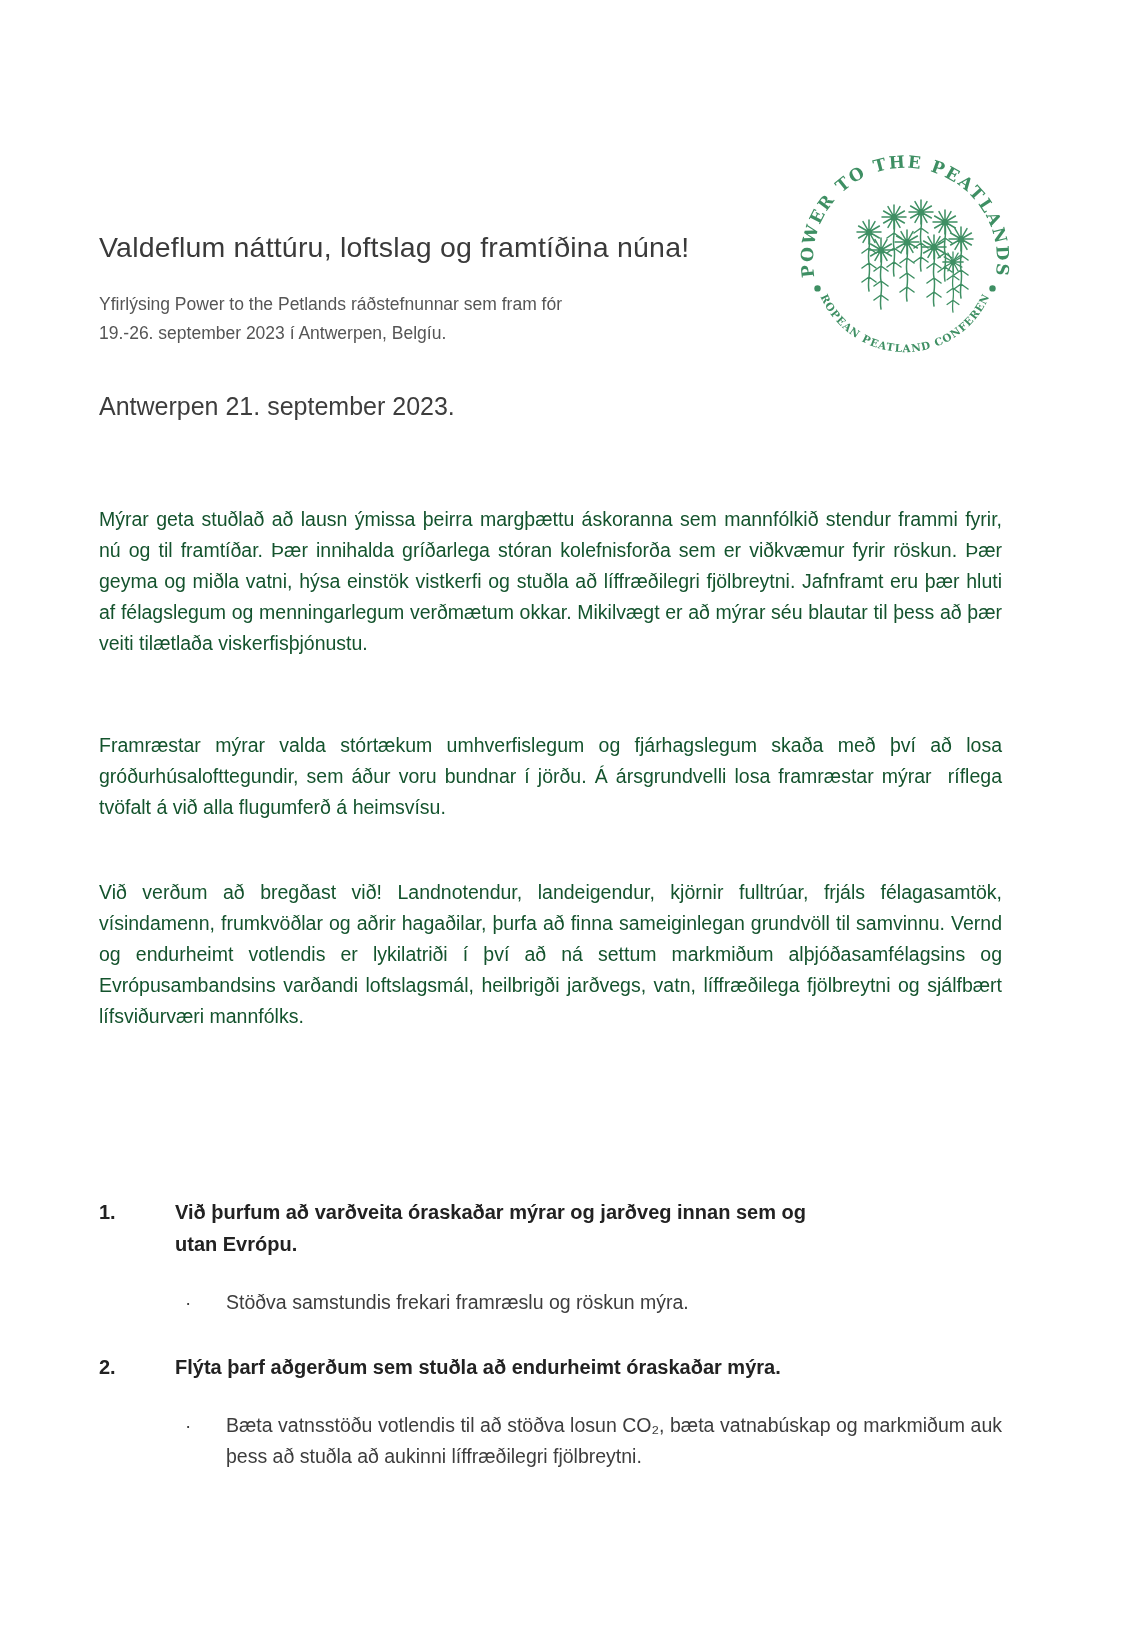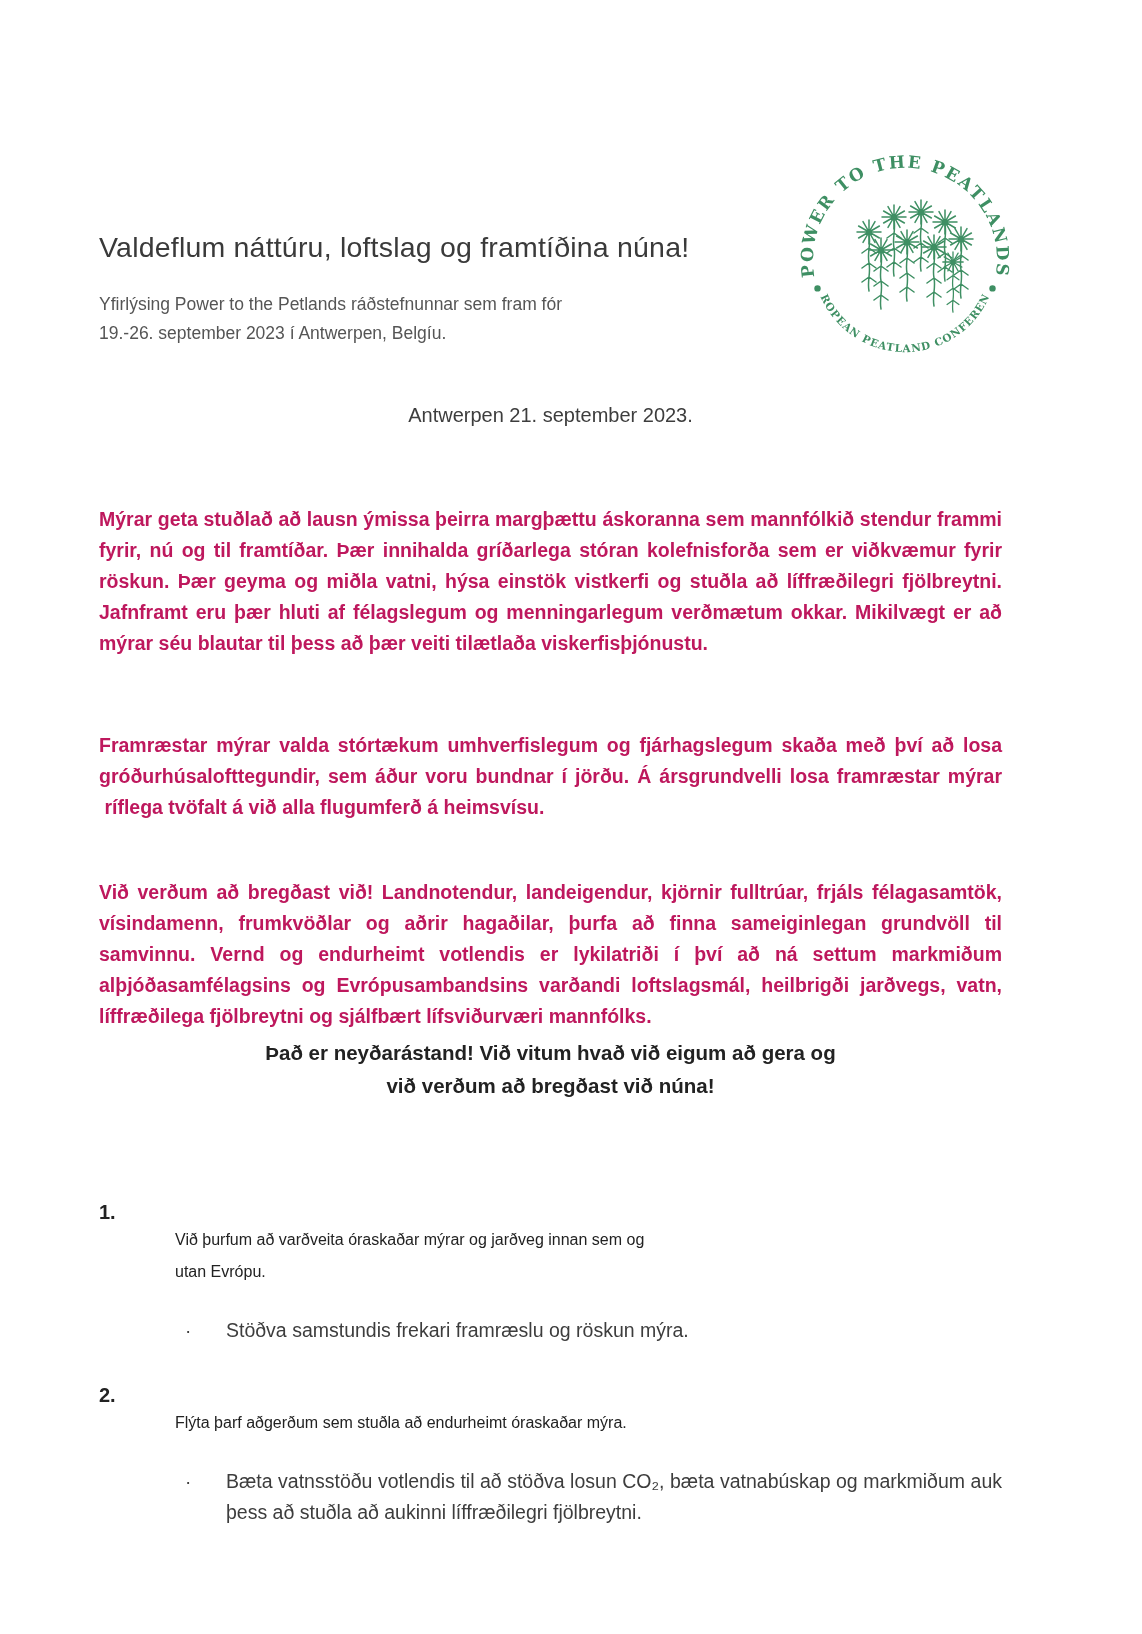--- a/index.html
+++ b/index.html
@@ -23,47 +23,46 @@
     top:290px;
     font-size:17.5px; line-height:29px; color:#555555;
     white-space:pre-line;
   }
   .logo-wrap { position:absolute; left:795px; top:150px; width:220px; height:220px; }
   .logo-wrap svg { width:100%; height:100%; }
   .arc-text-top   { font-family:"DejaVu Serif","Liberation Serif",serif; font-weight:bold; font-size:17px; letter-spacing:2px; }
   .arc-text-bottom{ font-family:"DejaVu Serif","Liberation Serif",serif; font-weight:bold; font-size:10.5px; letter-spacing:0.9px; }
 
   .dateline {
-    top:404px;
-    text-align:center;
-    font-size:20px; color:#3d3d3d;
+    top:392px;
+    text-align:left;
+    font-size:25px; color:#3d3d3d;
   }
 
   .body-par {
     font-size:19.5px; line-height:31px;
     text-align:justify;
-    color:#be185d;
-    font-weight:bold;
+    color:#14532d;
   }
   .p1 { top:484px; }
   .p2 { top:710px; }
   .p3 { top:857px; }
 
   .statement {
     top:1036px;
     font-size:20.5px; line-height:33px; font-weight:bold;
     color:#222222;
     text-align:center;
     white-space:pre-line;
   }
 
   .list-block { top:1196px; }
   .num-item { display:flex; align-items:flex-start; }
   .num-col  { flex:none; width:76px; font-weight:bold; font-size:20px; line-height:32px; color:#222222; }
-  .num-text { flex:1; font-weight:normal; font-size:16px; line-height:32px; color:#222222; white-space:pre-line;margin-top:28px; }
+  .num-text { flex:1; font-weight:bold; font-size:20px; line-height:32px; color:#222222; white-space:pre-line; }
   .bullet-row { display:flex; align-items:flex-start; margin:27px 0 33px 86px; }
   .bullet-dot { flex:none; width:33px; font-size:19px; line-height:31px; color:#3d3d3d; }
   .bullet-text { flex:1; font-size:19.5px; line-height:31px; color:#3d3d3d; text-align:justify;margin-left:8px; }
 </style>
 </head>
 <body>
 
 <div class="page">
 
   <h1 class="content-col doc-title">Valdeflum náttúru, loftslag og framtíðina núna!</h1>
@@ -105,22 +104,20 @@
       </g>
     </svg>
   </div>
 
   <div class="content-col dateline">Antwerpen 21. september 2023.</div>
 
   <p class="content-col body-par p1">Mýrar geta stuðlað að lausn ýmissa þeirra margþættu áskoranna sem mannfólkið stendur frammi fyrir, nú og til framtíðar. Þær innihalda gríðarlega stóran kolefnisforða sem er viðkvæmur fyrir röskun. Þær geyma og miðla vatni, hýsa einstök vistkerfi og stuðla að líffræðilegri fjölbreytni. Jafnframt eru þær hluti af félagslegum og menningarlegum verðmætum okkar. Mikilvægt er að mýrar séu blautar til þess að þær veiti tilætlaða viskerfisþjónustu.</p>
   <p class="content-col body-par p2">Framræstar mýrar valda stórtækum umhverfislegum og fjárhagslegum skaða með því að losa gróðurhúsalofttegundir, sem áður voru bundnar í jörðu. Á ársgrundvelli losa framræstar mýrar &nbsp;ríflega tvöfalt á við alla flugumferð á heimsvísu.</p>
   <p class="content-col body-par p3">Við verðum að bregðast við! Landnotendur, landeigendur, kjörnir fulltrúar, frjáls félagasamtök, vísindamenn, frumkvöðlar og aðrir hagaðilar, þurfa að finna sameiginlegan grundvöll til samvinnu. Vernd og endurheimt votlendis er lykilatriði í því að ná settum markmiðum alþjóðasamfélagsins og Evrópusambandsins varðandi loftslagsmál, heilbrigði jarðvegs, vatn, líffræðilega fjölbreytni og sjálfbært lífsviðurværi mannfólks.</p>
 
-  <div class="content-col statement">Það er neyðarástand! Við vitum hvað við eigum að gera og
-við verðum að bregðast við núna!</div>
 
   <div class="content-col list-block">
 
     <div class="num-item">
       <div class="num-col">1.</div>
       <div class="num-text">Við þurfum að varðveita óraskaðar mýrar og jarðveg innan sem og
 utan Evrópu.</div>
     </div>
 
     <div class="bullet-row">

